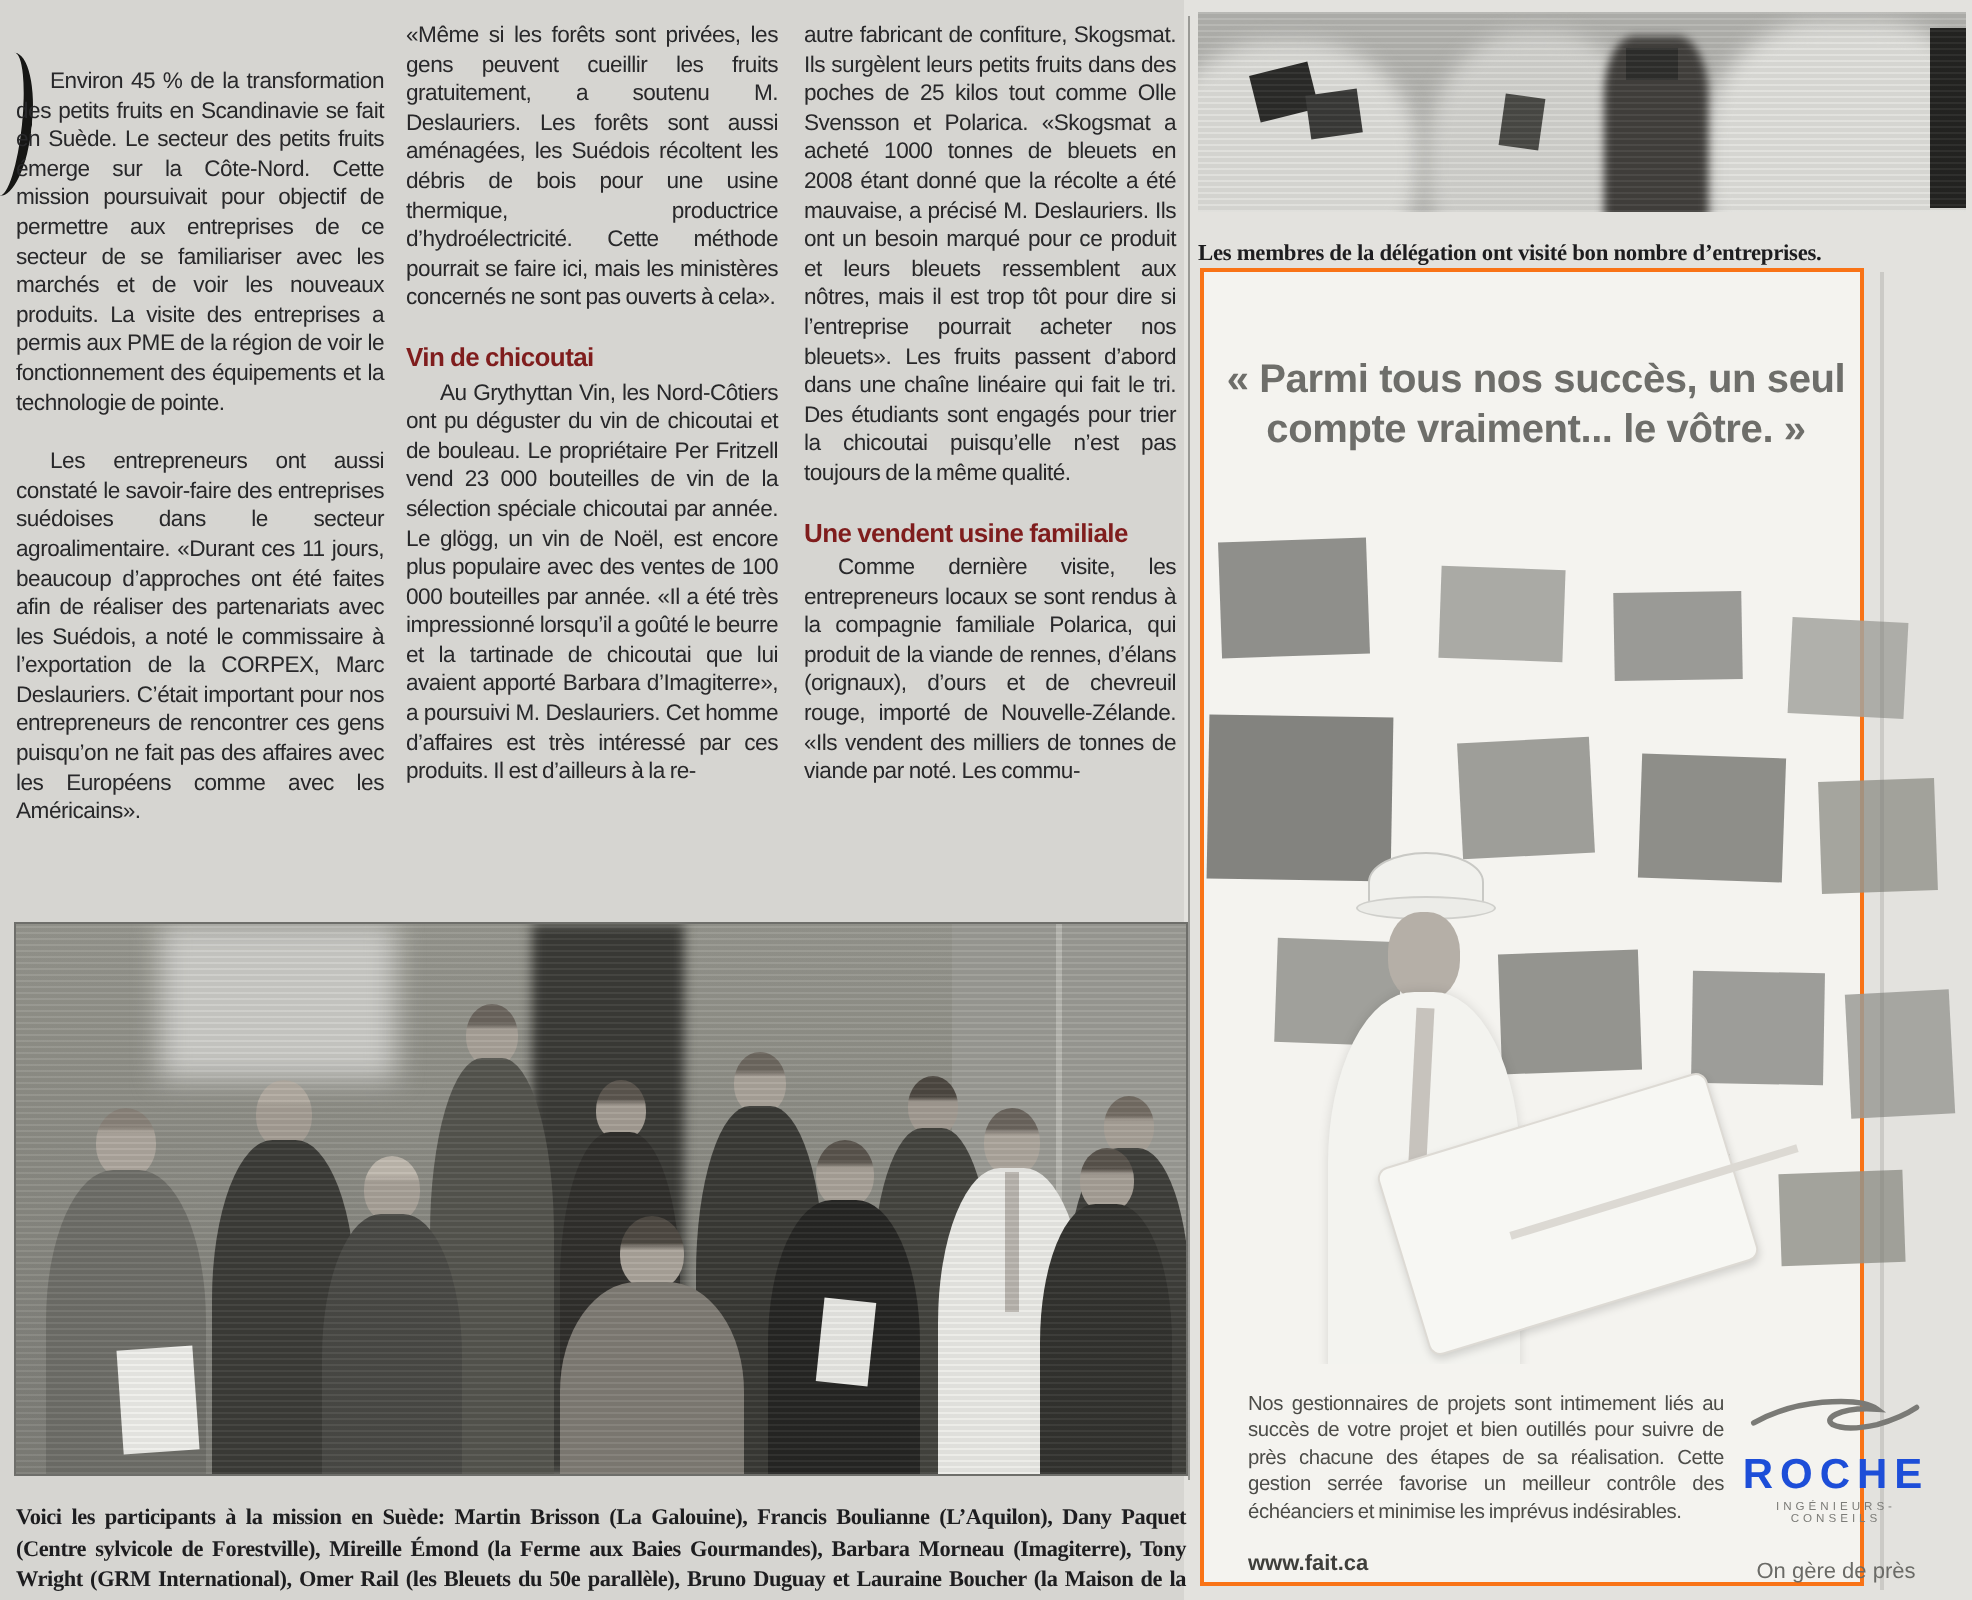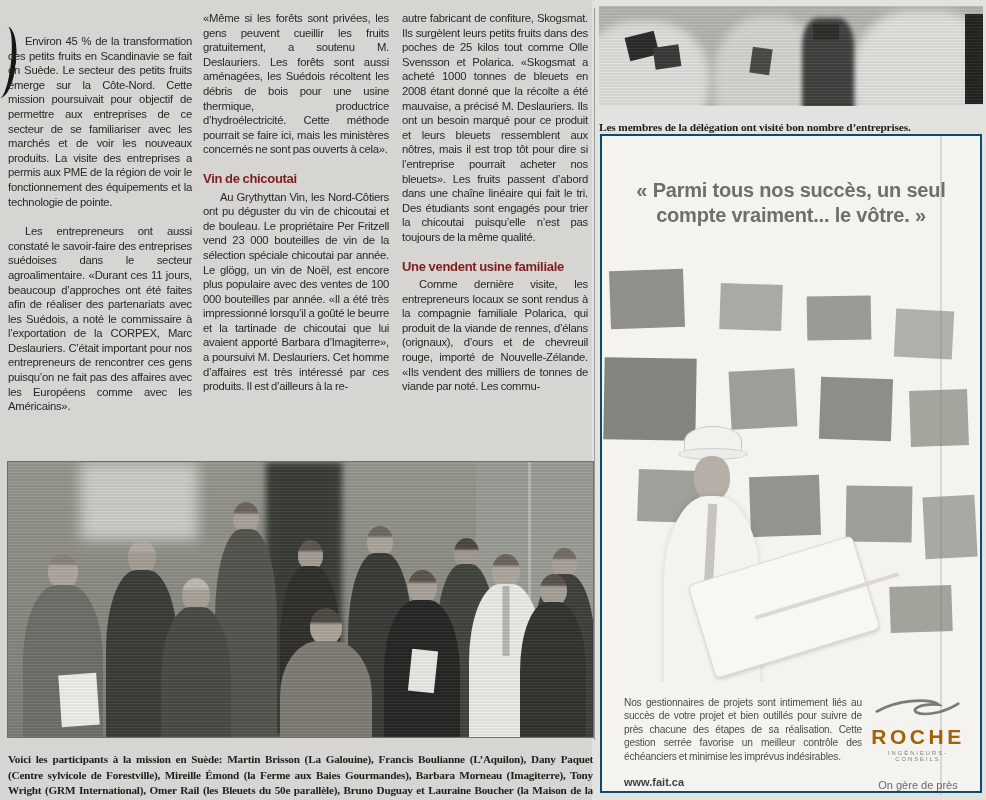--- a/index.html
+++ b/index.html
@@ -30,34 +30,34 @@
   .photo i{position:absolute;display:block;}
   .grain{position:absolute;left:0;top:0;right:0;bottom:0;
          background:repeating-linear-gradient(0deg,rgba(255,255,255,.05) 0 1px,rgba(0,0,0,.05) 1px 3px);}
   #delegation-photo{left:599px;top:6px;width:384px;height:100px;background:#b4b4b0;}
   #group-photo{left:8px;top:462px;width:585px;height:275px;background:linear-gradient(#97978f,#7e7e78);
                outline:1px solid #6e6e6a;}
   .person{position:absolute;transform:translateX(-50%);}
   .person .head{margin:0 auto;border-radius:50% 50% 46% 46%;}
   .person .torso{margin-top:-4px;border-radius:42% 42% 0 0;}
   
-  #ad{position:absolute;left:600px;top:134px;width:382px;height:659px;box-sizing:border-box;
-      background:#f4f3ef;border:2px solid #0c4a6e;}
+  #ad{position:absolute;left:600px;top:134px;width:332px;height:659px;box-sizing:border-box;
+      background:#f4f3ef;border:2px solid #f97316;}
   #ad .quote{margin:42px auto 0 auto;width:332px;text-align:center;font-weight:bold;
              font-size:20px;line-height:25px;color:#6e6e6a;letter-spacing:-0.2px;}
   .collage{position:absolute;left:0;top:122px;width:378px;height:424px;overflow:hidden;}
   .collage i{position:absolute;display:block;background:#8d8d89;opacity:.85;}
   .eng{position:absolute;}
   .fold{position:absolute;left:338px;top:0;width:2px;height:659px;background:rgba(120,120,116,.22);}
   .ad-bottom{position:absolute;left:22px;top:560px;width:344px;display:flex;justify-content:space-between;}
   .ad-body{margin:0;width:238px;font-size:10.2px;line-height:13.4px;letter-spacing:-0.2px;
            word-spacing:-0.5px;text-align:justify;color:#4c4c48;}
   .ad-url{margin-top:13px;font-size:11px;font-weight:bold;color:#3f3f3b;}
   .ad-right{width:100px;text-align:center;color:#5f5f5b;}
-  .brand{font-size:21px;font-weight:bold;letter-spacing:3.5px;margin-top:1px;color:#a16207;}
+  .brand{font-size:21px;font-weight:bold;letter-spacing:3.5px;margin-top:1px;color:#1d4ed8;}
   .brand-sub{font-size:5.8px;letter-spacing:2px;color:#7c7c78;margin-top:1px;}
   .tagline{margin-top:17px;font-size:11px;color:#6a6a66;font-weight:normal;}
 </style>
 </head>
 <body>
 
 <div id="page">
 
   <div id="right-strip"></div>
   <div class="edge-mark"></div>

